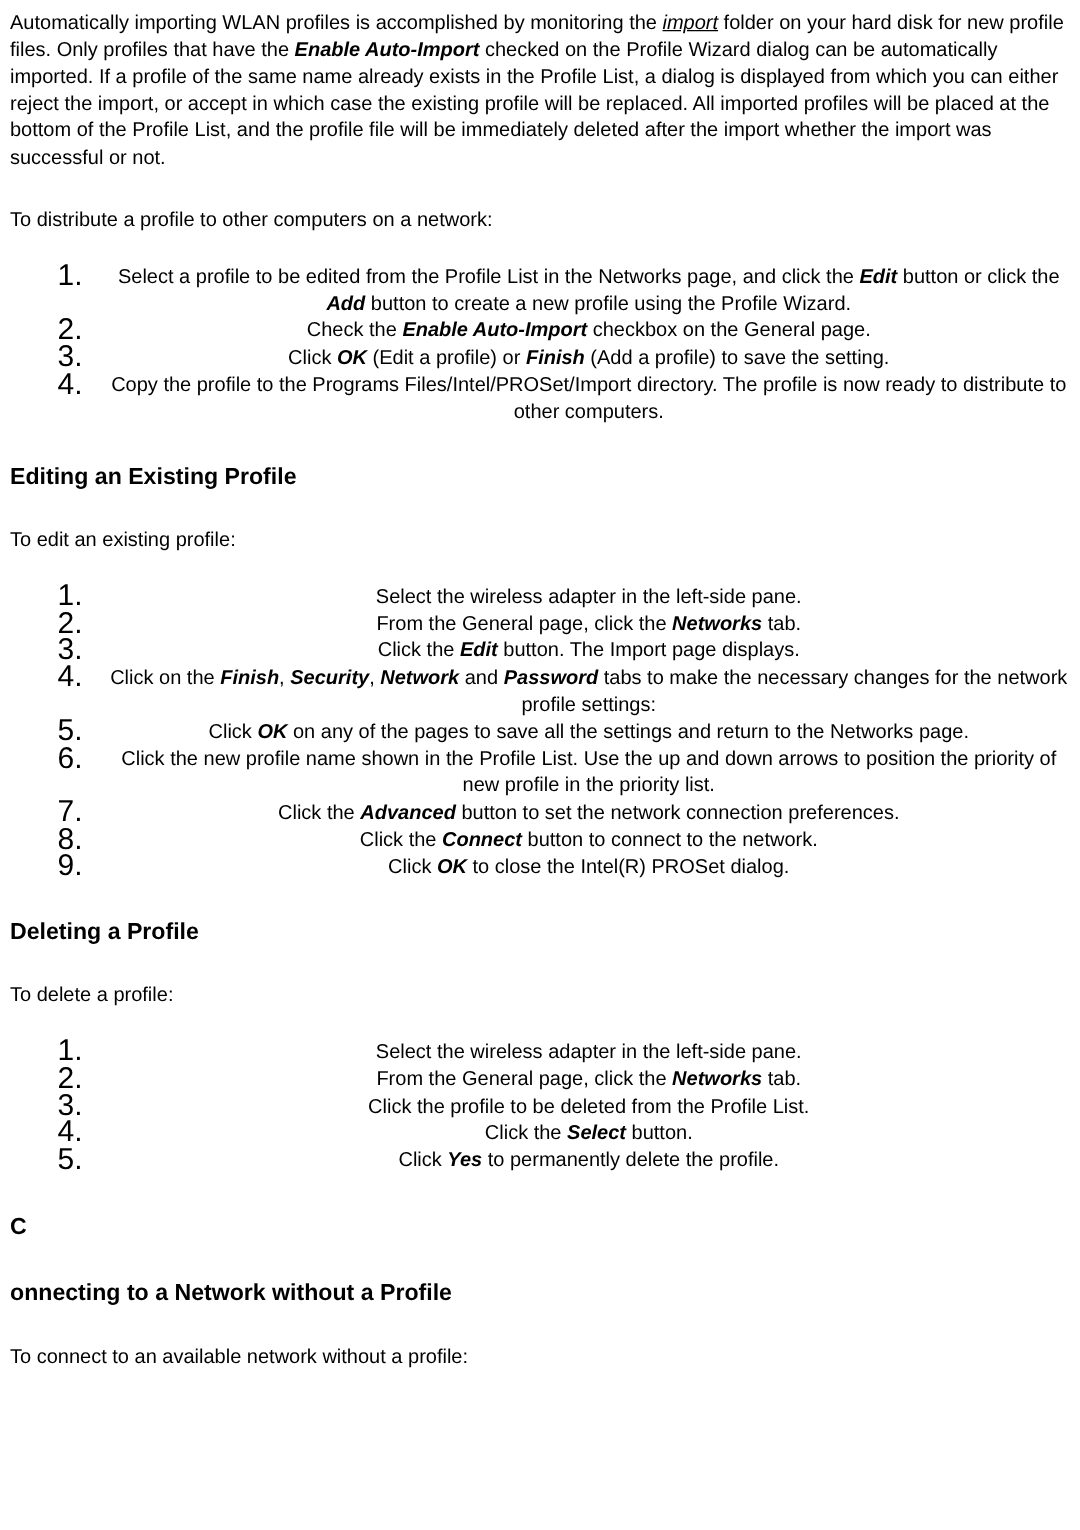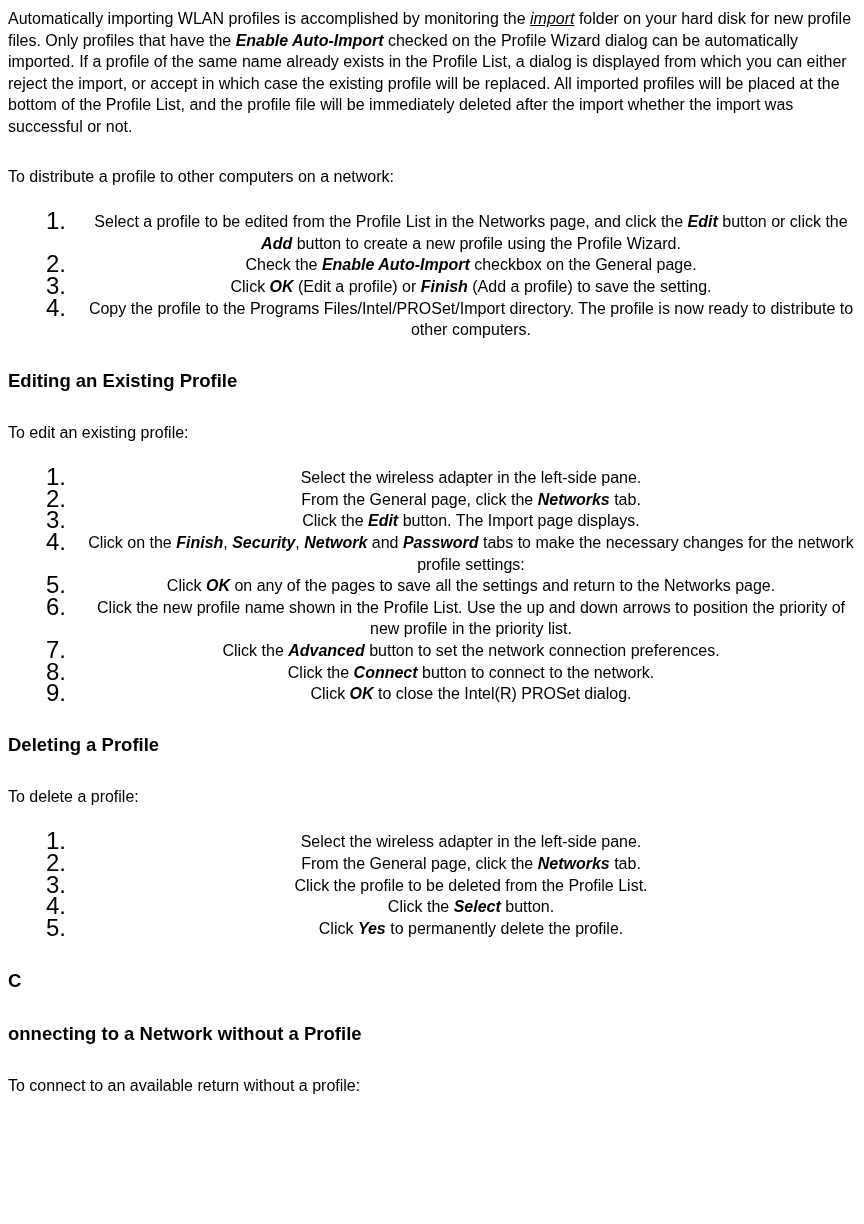--- a/index.html
+++ b/index.html
@@ -128,13 +128,13 @@
   </li>
   <li>
     <span>Click </span><b>Yes</b><span> to permanently delete the profile.</span>
   </li>
 </ol>
 
 <div class="section-head-orphan">C</div>
 
 <h3>onnecting to a Network without a Profile</h3>
 
-<p class="para">To connect to an available return without a profile:</p>
+<p class="para">To connect to an available network without a profile:</p>
 
 </body></html>

